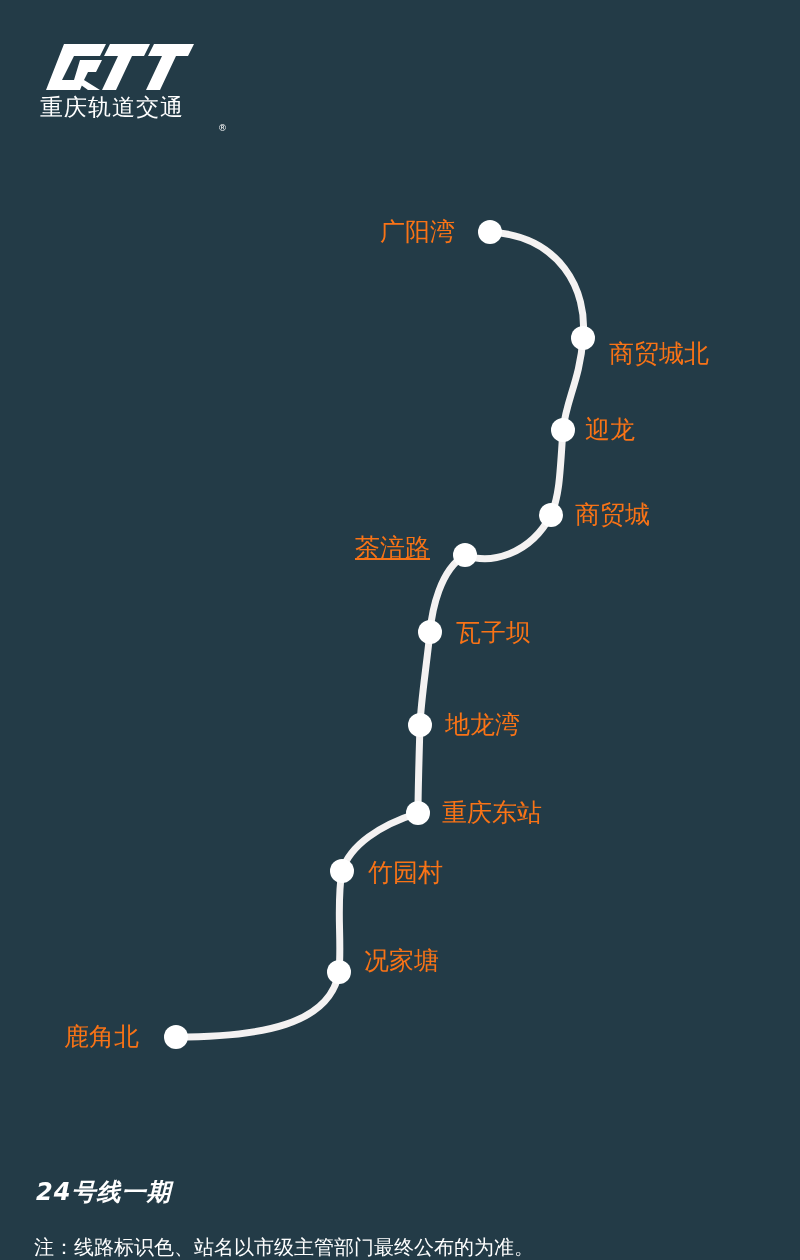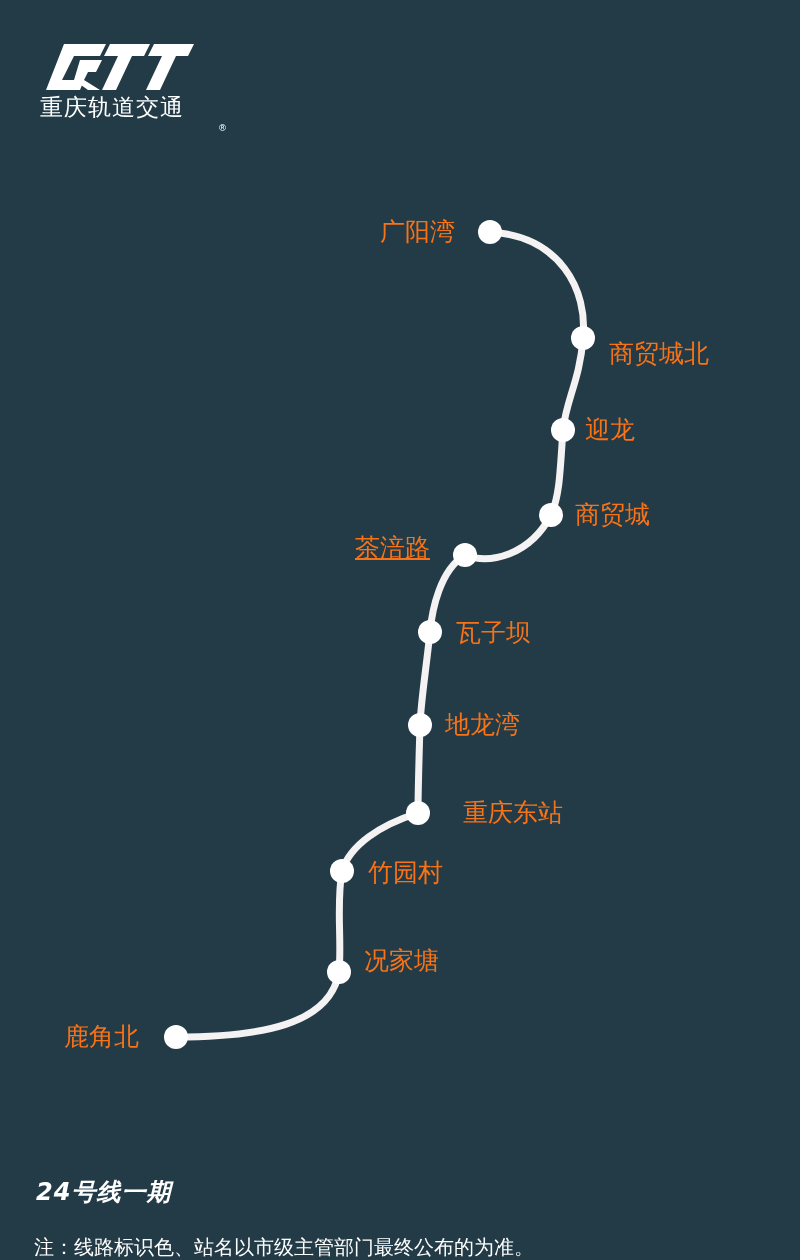--- a/index.html
+++ b/index.html
@@ -57,19 +57,19 @@
   </g>
 </svg>
 
 <div class="station-label" style="left:380px; top:217px;">广阳湾</div>
 <div class="station-label" style="left:609px; top:323px;margin-top:16px;">商贸城北</div>
 <div class="station-label" style="left:585px; top:415px;">迎龙</div>
 <div class="station-label" style="left:575px; top:500px;text-align:right;">商贸城</div>
 <div class="station-label" style="left:355px; top:533px;text-decoration:underline;">茶涪路</div>
 <div class="station-label" style="left:456px; top:618px;text-align:right;">瓦子坝</div>
 <div class="station-label" style="left:445px; top:710px;">地龙湾</div>
-<div class="station-label" style="left:463px; top:798px;text-align:center;">重庆东站</div>
+<div class="station-label" style="left:442px; top:798px;text-align:center;">重庆东站</div>
 <div class="station-label" style="left:368px; top:858px;">竹园村</div>
 <div class="station-label" style="left:364px; top:901px;margin-top:45px;">况家塘</div>
 <div class="station-label" style="left:64px; top:1022px;text-align:center;">鹿角北</div>
 
 <div class="line-title">24号线一期</div>
 <div class="note">注：线路标识色、站名以市级主管部门最终公布的为准。</div>
 
 </body></html>

